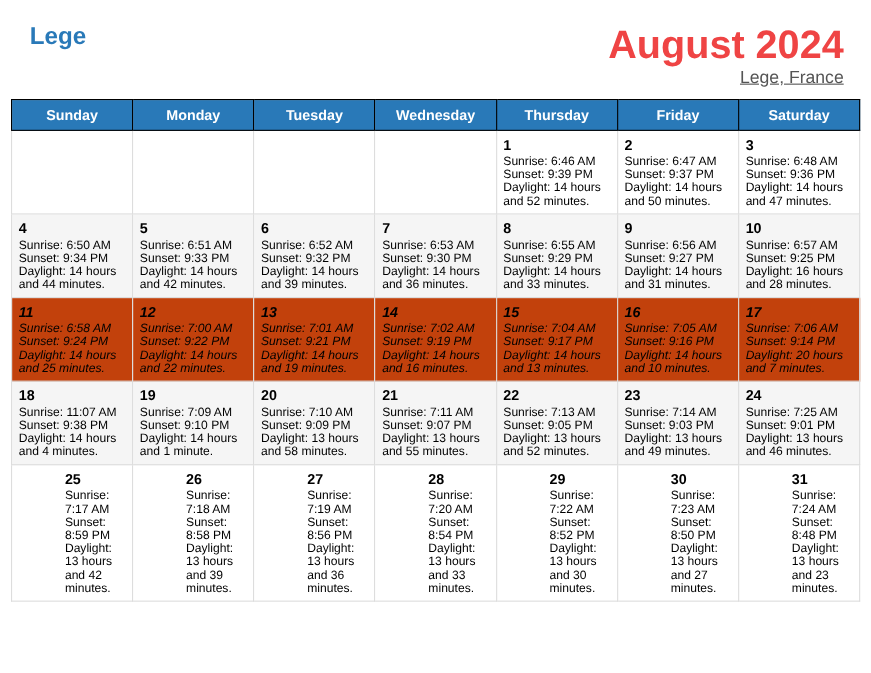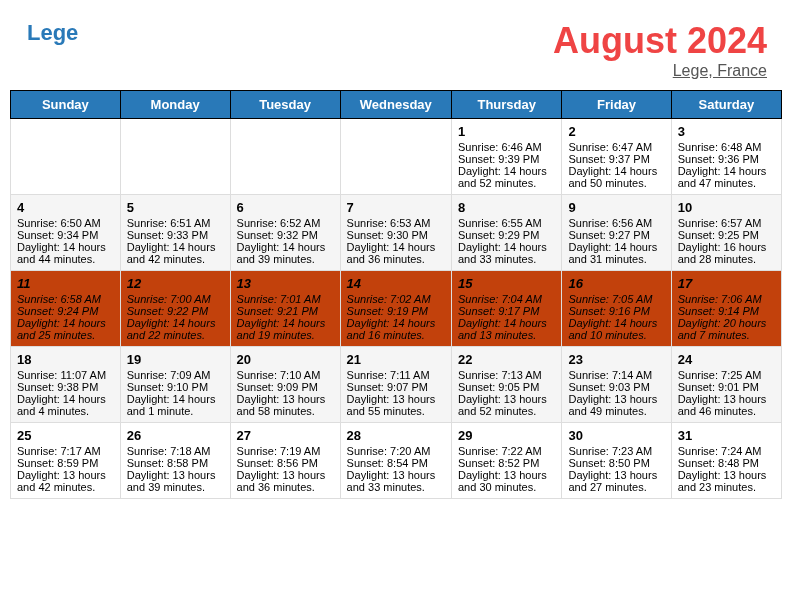--- a/index.html
+++ b/index.html
@@ -74,21 +74,21 @@
       display: block;
       margin-bottom: 2px;
     }
     .empty {
       background: #fff !important;
     }
     .week-row-1 td { background: #ffffff; }
     .week-row-2 td { background: #f2f2f2; }
     .week-row-3 td { background: #c2410c; font-style: italic; }
     .week-row-4 td { background: #f2f2f2; margin-top: 32px; }
-    .week-row-5 td { background: #ffffff; }
+    .week-row-5 td { background: #ffffff; padding-left: 48px; }
   </style>
 </head>
 <body>
 
 <div class="header">
   <div class="logo">
     <div style="display:flex;">
       <span style="font-size:22px;font-weight:bold;color:#2979b8;margin-left:2px;">Lege</span>
     </div>
   </div>

